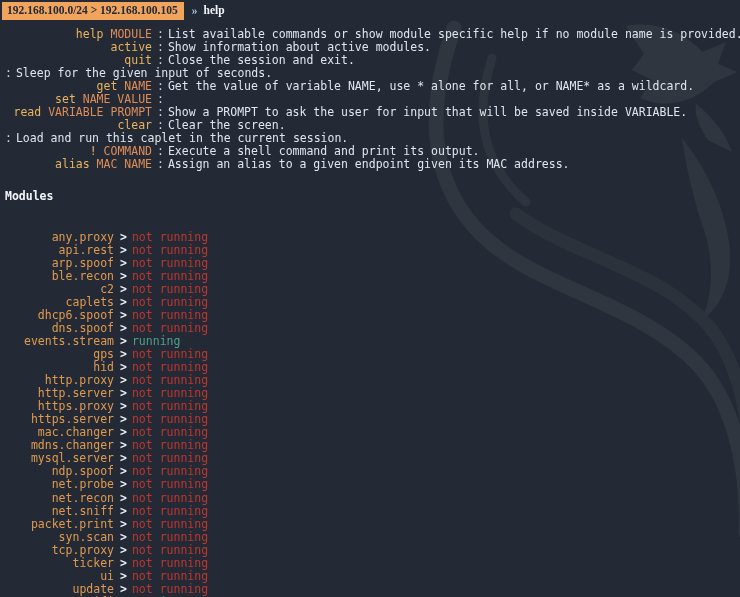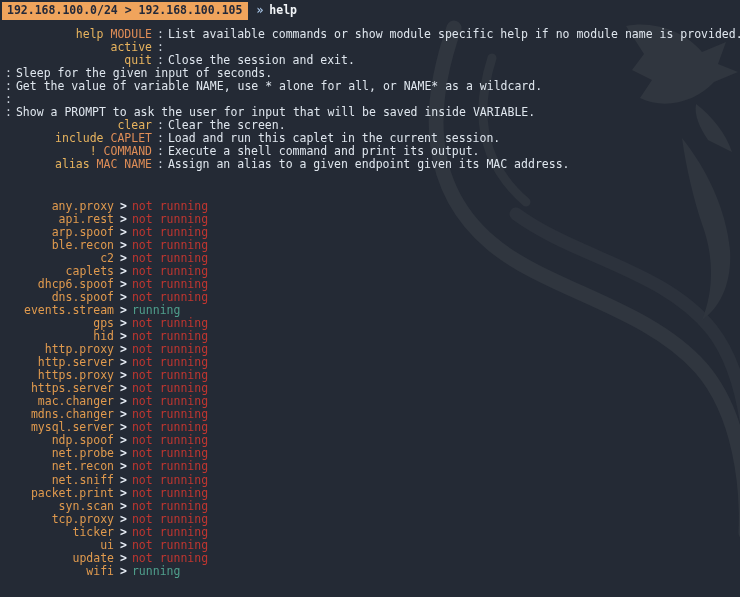--- a/index.html
+++ b/index.html
@@ -36,20 +36,21 @@
     padding: 0;
   }
 
   
   .prompt-line {
     height: 22px;
     display: flex;
     align-items: center;
     padding-left: 2px;
     box-sizing: border-box;
+    font-family: Liberation Serif, serif;
   }
   .prompt-chip {
     background: #f0a45c;
     color: #23293a;
     font-weight: bold;
     padding: 2px 6px 3px 5px;
     letter-spacing: 0px;
     line-height: 13px;
     font-size: 11.5px;
     white-space: pre;
@@ -154,32 +155,33 @@
   <div id="content">
 
     <div class="prompt-line">
       <span class="prompt-chip">192.168.100.0/24 &gt; 192.168.100.105</span>
       <span class="prompt-arrow">»</span>
       <span class="prompt-cmd">help</span>
     </div>
 
     <div class="help-block">
         <div class="help-row"><div class="help-sig"><span class="cmd">help</span> <span class="arg">MODULE</span></div><span class="help-colon">:</span><span class="help-desc">List available commands or show module specific help if no module name is provided.</span></div>
-        <div class="help-row"><div class="help-sig"><span class="cmd">active</span></div><span class="help-colon">:</span></div>
+        <div class="help-row"><div class="help-sig"><span class="cmd">active</span></div><span class="help-colon">:</span><span class="help-desc">Show information about active modules.</span></div>
         <div class="help-row"><div class="help-sig"><span class="cmd">quit</span></div><span class="help-colon">:</span><span class="help-desc">Close the session and exit.</span></div>
         <div class="help-row"><span class="help-colon">:</span><span class="help-desc">Sleep for the given input of seconds.</span></div>
-        <div class="help-row"><span class="help-colon">:</span><span class="help-desc">Get the value of variable NAME, use * alone for all, or NAME* as a wildcard.</span></div>
-        <div class="help-row"><span class="help-colon">:</span></div>
-        <div class="help-row"><span class="help-colon">:</span><span class="help-desc">Show a PROMPT to ask the user for input that will be saved inside VARIABLE.</span></div>
+        <div class="help-row"><div class="help-sig"><span class="cmd">get</span> <span class="arg">NAME</span></div><span class="help-colon">:</span><span class="help-desc">Get the value of variable NAME, use * alone for all, or NAME* as a wildcard.</span></div>
+        <div class="help-row"><div class="help-sig"><span class="cmd">set</span> <span class="arg">NAME VALUE</span></div><span class="help-colon">:</span></div>
+        <div class="help-row"><div class="help-sig"><span class="cmd">read</span> <span class="arg">VARIABLE PROMPT</span></div><span class="help-colon">:</span><span class="help-desc">Show a PROMPT to ask the user for input that will be saved inside VARIABLE.</span></div>
         <div class="help-row"><div class="help-sig"><span class="cmd">clear</span></div><span class="help-colon">:</span><span class="help-desc">Clear the screen.</span></div>
-        <div class="help-row"><div class="help-sig"><span class="cmd">include</span> <span class="arg">CAPLET</span></div><span class="help-colon">:</span><span class="help-desc">Load and run this caplet in the current session.</span></div>
+        <div class="help-row"><span class="help-colon">:</span><span class="help-desc">Load and run this caplet in the current session.</span></div>
         <div class="help-row"><div class="help-sig"><span class="cmd">!</span> <span class="arg">COMMAND</span></div><span class="help-colon">:</span><span class="help-desc">Execute a shell command and print its output.</span></div>
         <div class="help-row"><div class="help-sig"><span class="cmd">alias</span> <span class="arg">MAC NAME</span></div><span class="help-colon">:</span><span class="help-desc">Assign an alias to a given endpoint given its MAC address.</span></div>
       </div>
 
+    <div class="modules-head">Modules</div>
 
     <div class="modules-list">
         <div class="mod-row"><span class="mod-name">any.proxy</span><span class="mod-gt">&gt;</span><span class="mod-state not-running">not running</span></div>
         <div class="mod-row"><span class="mod-name">api.rest</span><span class="mod-gt">&gt;</span><span class="mod-state not-running">not running</span></div>
         <div class="mod-row"><span class="mod-name">arp.spoof</span><span class="mod-gt">&gt;</span><span class="mod-state not-running">not running</span></div>
         <div class="mod-row"><span class="mod-name">ble.recon</span><span class="mod-gt">&gt;</span><span class="mod-state not-running">not running</span></div>
         <div class="mod-row"><span class="mod-name">c2</span><span class="mod-gt">&gt;</span><span class="mod-state not-running">not running</span></div>
         <div class="mod-row"><span class="mod-name">caplets</span><span class="mod-gt">&gt;</span><span class="mod-state not-running">not running</span></div>
         <div class="mod-row"><span class="mod-name">dhcp6.spoof</span><span class="mod-gt">&gt;</span><span class="mod-state not-running">not running</span></div>
         <div class="mod-row"><span class="mod-name">dns.spoof</span><span class="mod-gt">&gt;</span><span class="mod-state not-running">not running</span></div>

